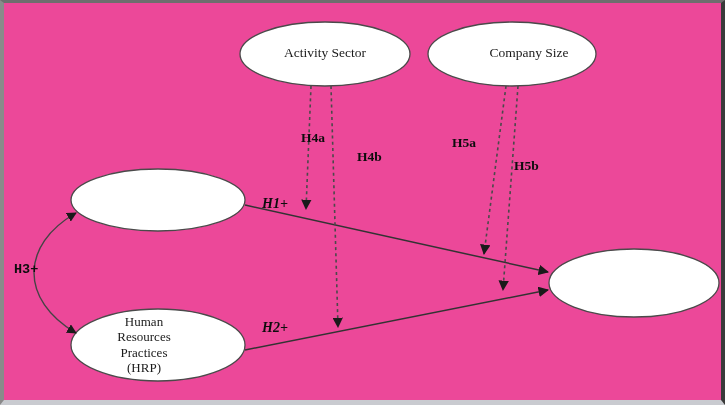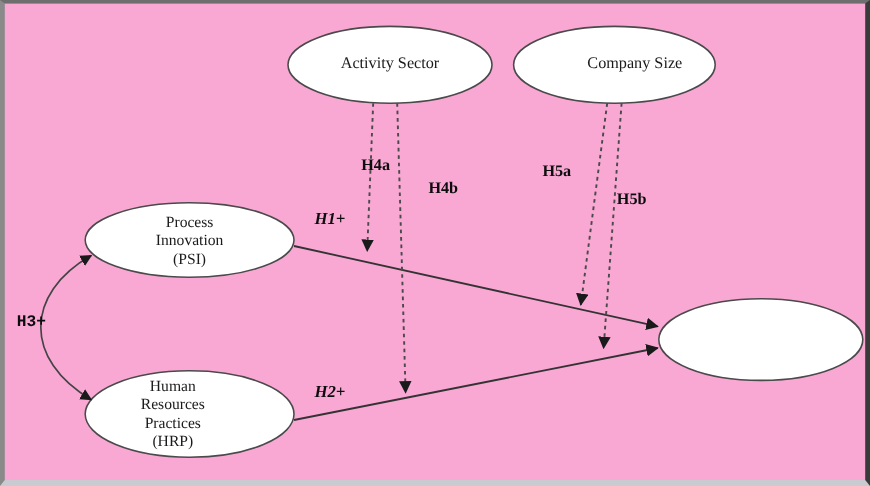--- a/index.html
+++ b/index.html
@@ -4,21 +4,21 @@
 <style>
   html, body {
     margin: 0;
     padding: 0;
     background: #ffffff;
   }
   #canvas {
     position: relative;
     width: 725px;
     height: 405px;
-    background: #f9a8d4;
+    background: #ec4899;
     overflow: hidden;
     font-family: "Liberation Serif", "DejaVu Serif", serif;
   }
   #frame {
     position: absolute;
     left: 0; top: 0;
     width: 725px; height: 405px;
     box-sizing: border-box;
     border-top: 3px solid #6e6e6e;
     border-left: 4px solid #8a8a8a;
@@ -95,31 +95,28 @@
 
     <line x1="506" y1="86" x2="484" y2="254" stroke="#4a4a4a" stroke-width="1.6" stroke-dasharray="3,3.2" marker-end="url(#arrowDash)"></line>
 
     <line x1="518" y1="86" x2="503" y2="290" stroke="#4a4a4a" stroke-width="1.6" stroke-dasharray="3,3.2" marker-end="url(#arrowDash)"></line>
   </svg>
 
   <div class="node-label single" style="left:240px; top:45px; width:170px;">Activity Sector</div>
 
   <div class="node-label single" style="left:428px; top:45px; width:202px;">Company Size</div>
 
-  <div class="node-label multi" style="left:71px; top:177px; width:174px;">Process
-Innovation
-(PSI)</div>
 
   <div class="node-label multi" style="left:57px; top:314px; width:174px;">Human
 Resources
 Practices
 (HRP)</div>
 
 
-  <div class="hyp-label italic" style="left:262px; top:176px;">H1+</div>
+  <div class="hyp-label italic" style="left:262px; top:196px;">H1+</div>
 
   <div class="hyp-label italic" style="left:262px; top:320px;">H2+</div>
 
   <div class="hyp-label" style="left:14px; top:262px;font-family:Liberation Mono, monospace;">H3+</div>
 
   <div class="hyp-label" style="left:278px; top:130px;margin-left:23px;">H4a</div>
 
   <div class="hyp-label" style="left:338px; top:149px;margin-left:19px;">H4b</div>
 
   <div class="hyp-label" style="left:452px; top:135px;">H5a</div>

